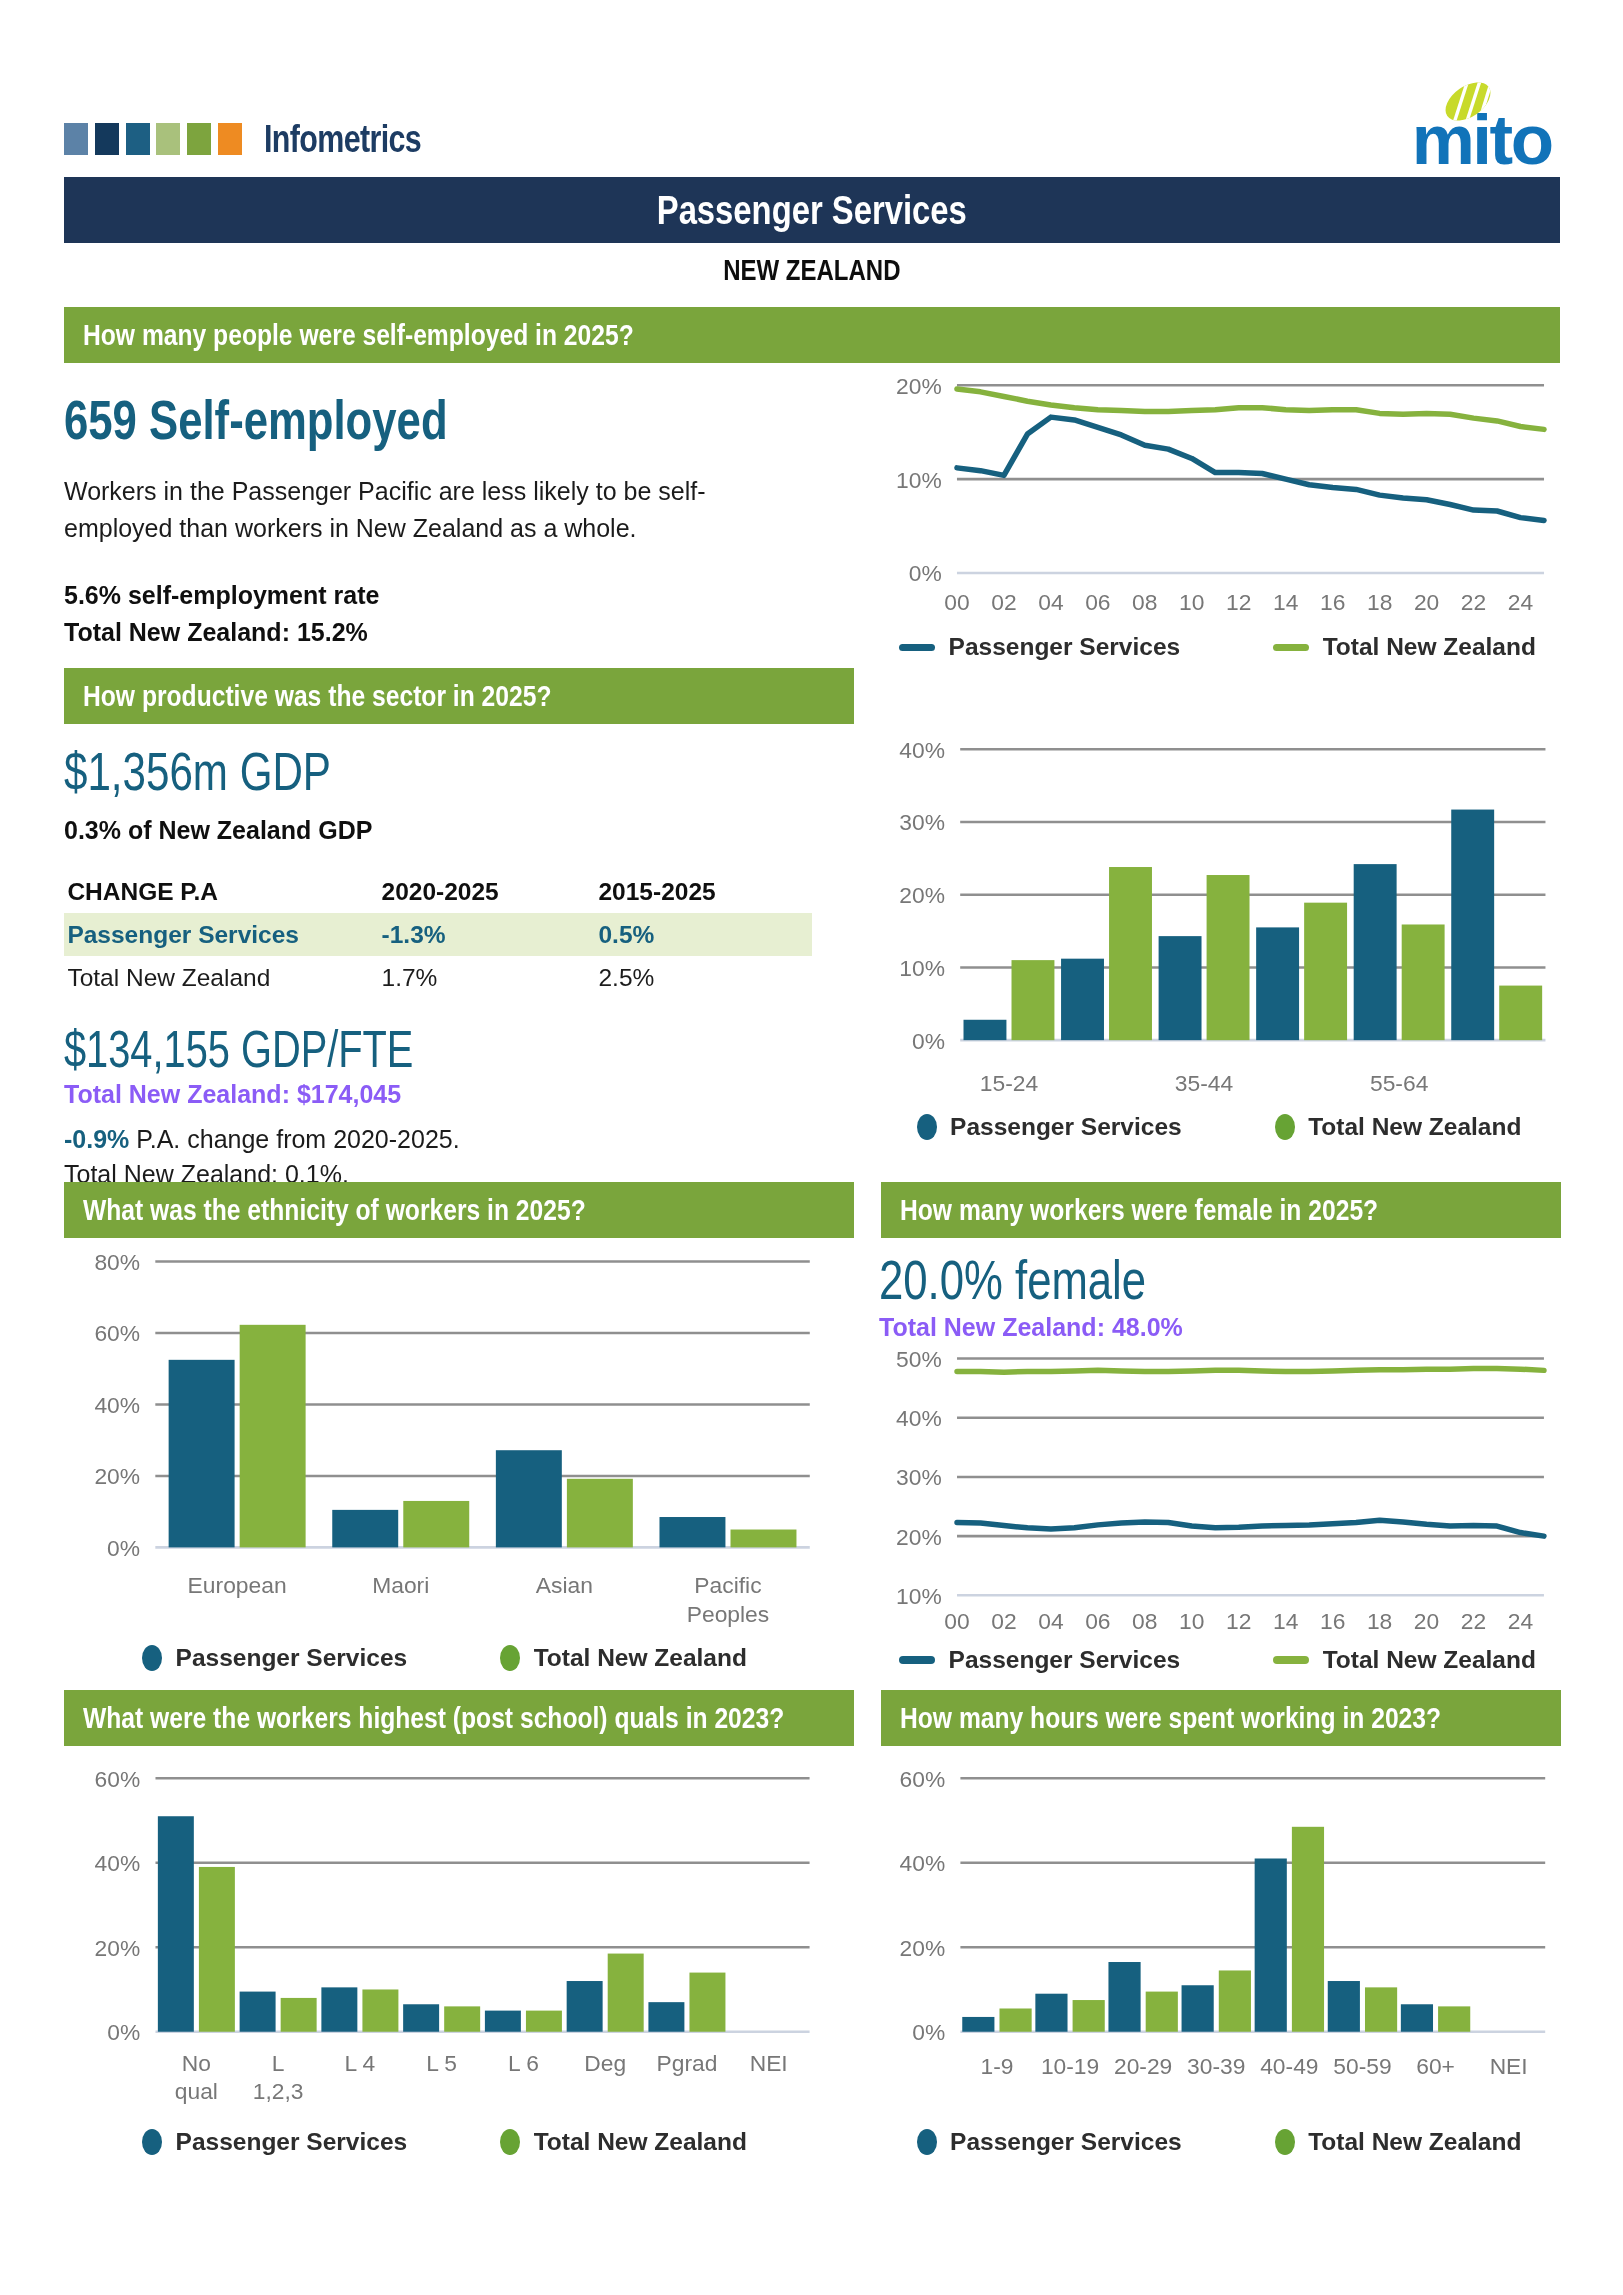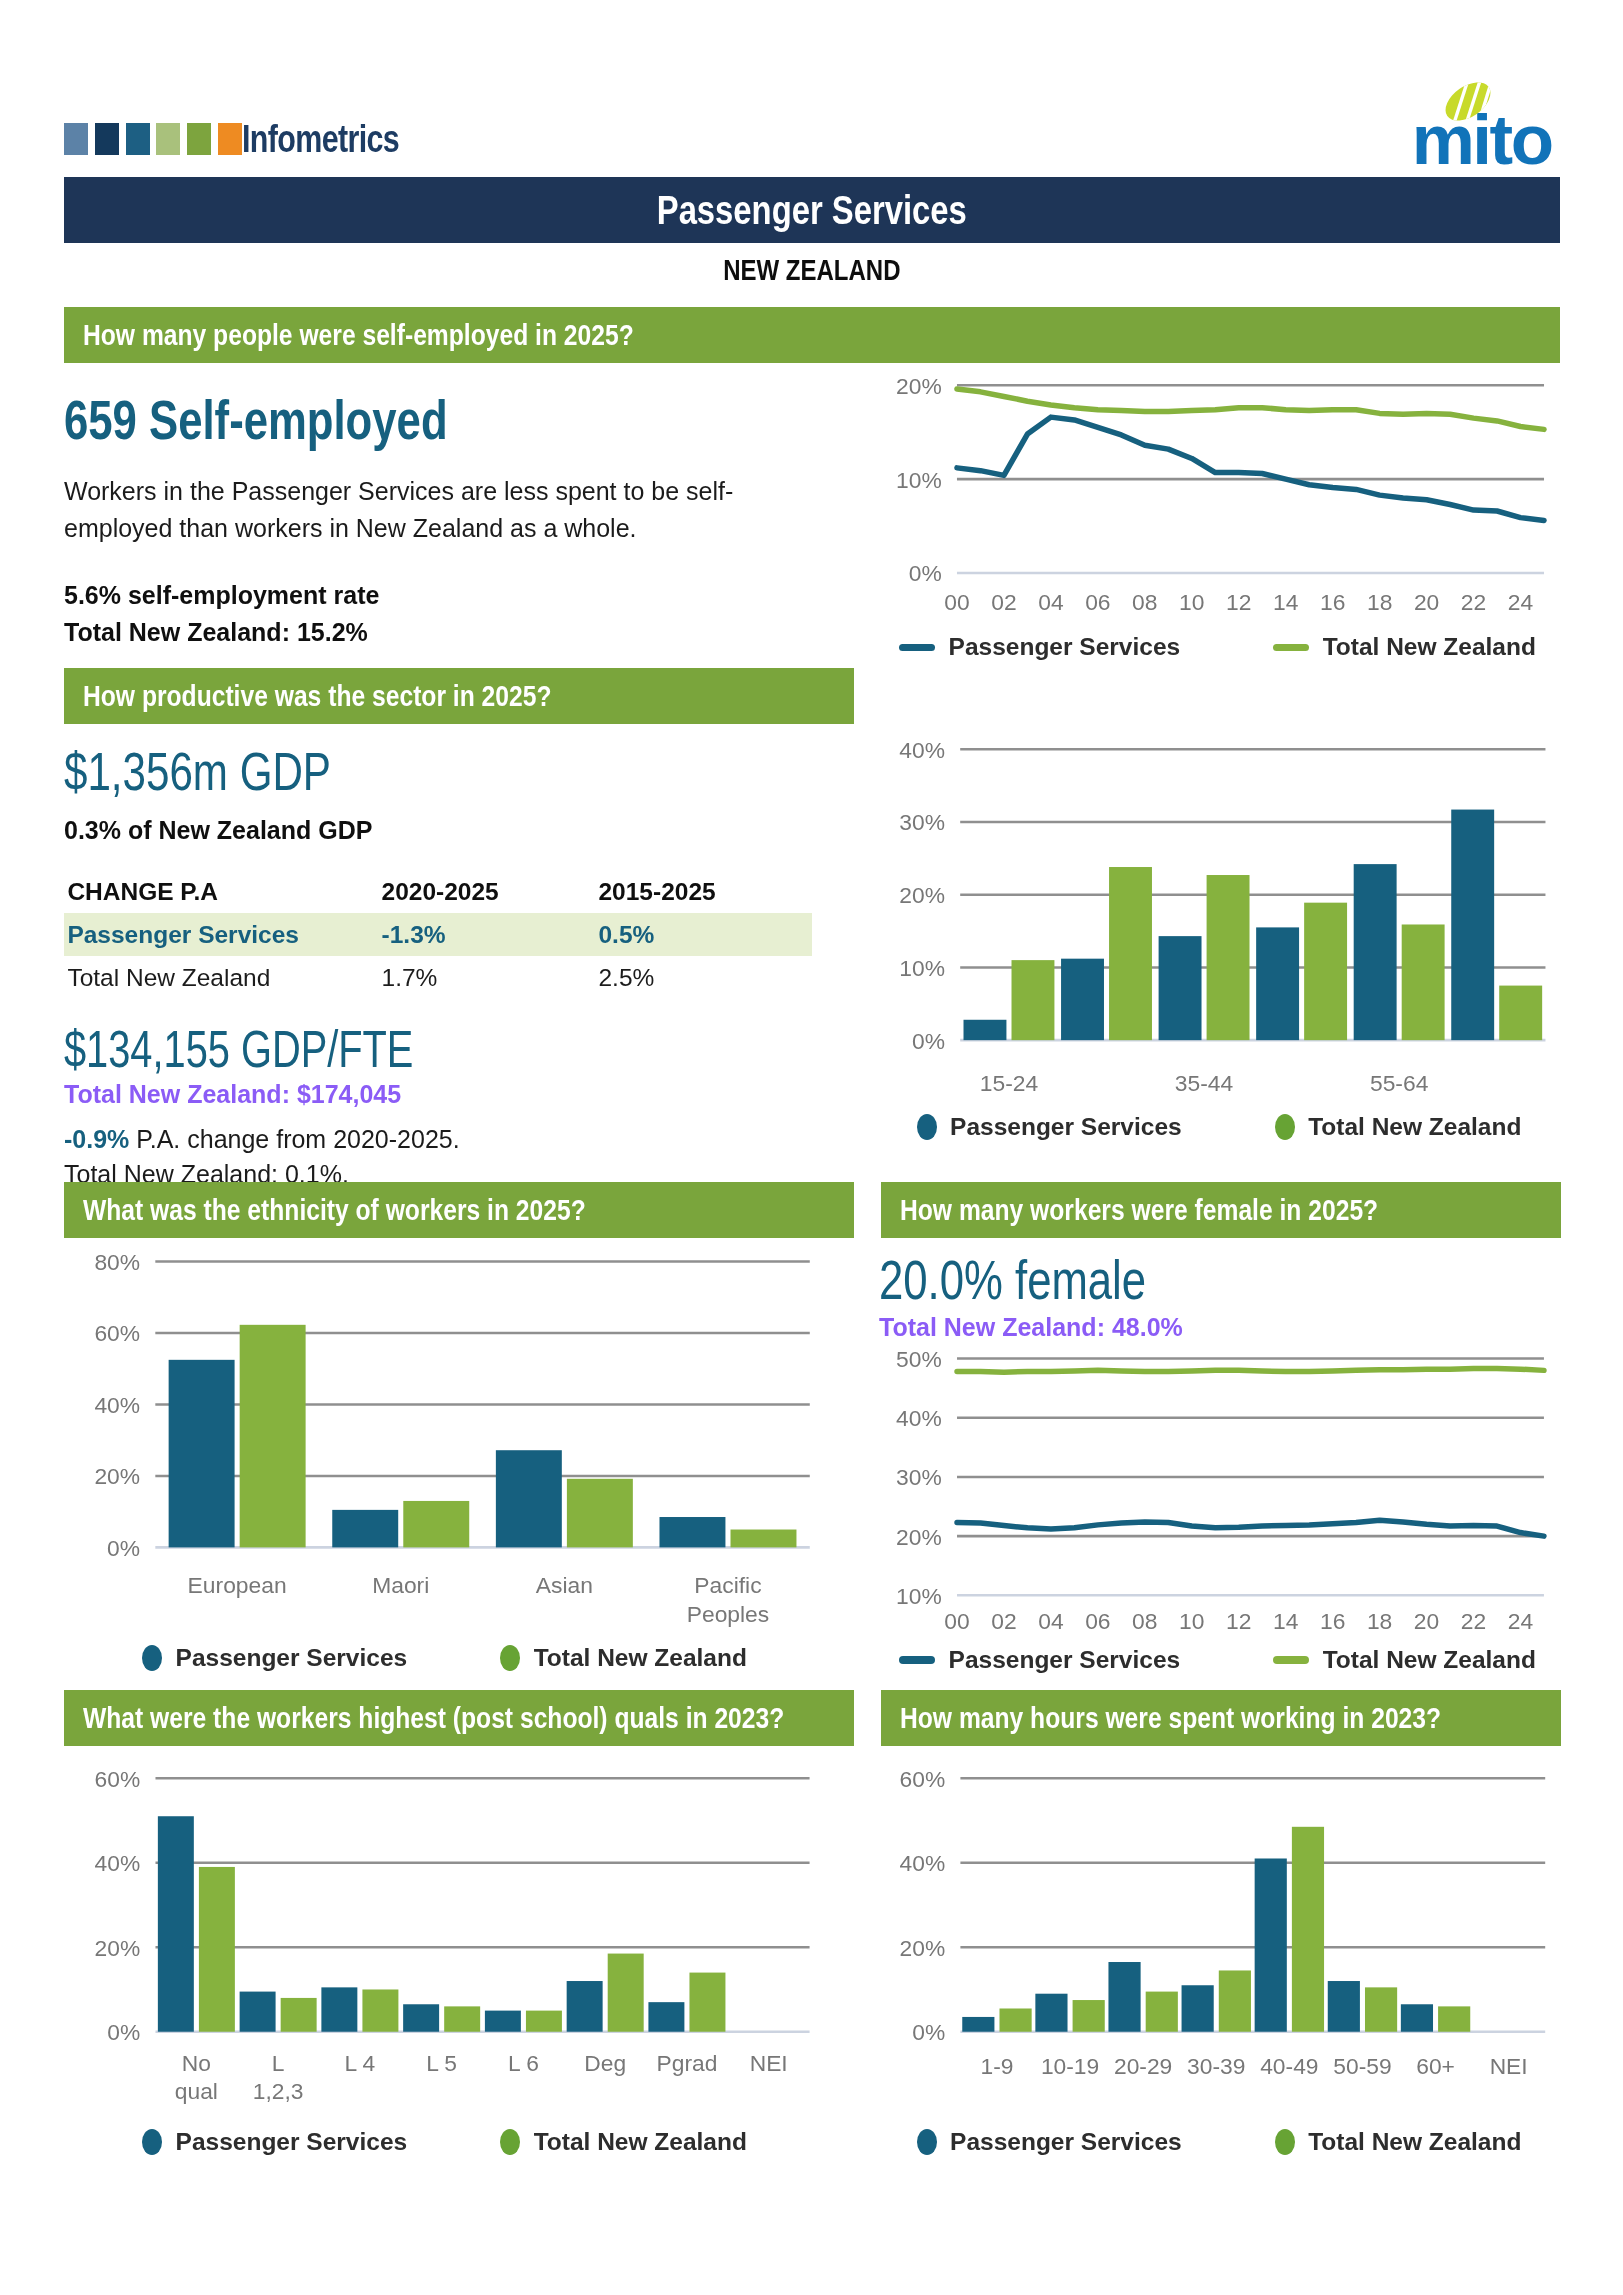--- a/index.html
+++ b/index.html
@@ -12,21 +12,21 @@
   .page{width:1624px;height:2295px;background:#ffffff;padding:101px 64px 0;position:relative;overflow:hidden}
 
   
   .cx80{display:inline-block;transform:scaleX(.80);transform-origin:left center;white-space:nowrap}
   .cx78{display:inline-block;transform:scaleX(.78);transform-origin:left center;white-space:nowrap}
   .cx85{display:inline-block;transform:scaleX(.85);transform-origin:left center;white-space:nowrap}
   .cxc{transform-origin:center center}
 
   
   .header-row{height:76px;display:flex;align-items:center;justify-content:space-between}
-  .im-logo{display:flex;align-items:center;gap:0}
+  .im-logo{display:flex;align-items:center;gap:22px}
   .im-squares{display:flex;gap:6.8px}
   .im-sq{width:24px;height:32px}
   .im-text{font-size:39px;font-weight:700;color:var(--infometrics-navy);letter-spacing:-0.8px}
   .mito{position:relative;padding-right:8.5px}
   .mito-text{font-size:71px;font-weight:800;color:var(--mito-blue);letter-spacing:-2.5px;line-height:1}
   .mito-leaf{position:absolute;top:-32px;right:54px}
   .mito-leaf ellipse{fill:var(--mito-leaf)}
 
   
   .title-banner{height:66px;background:var(--navy);display:flex;align-items:center;justify-content:center}
@@ -126,21 +126,21 @@
 
   <div class="banner">
     <span class="cx85">How many people were self-employed in 2025?</span>
   </div>
 
   <section class="cols row1">
     <div>
       <div class="big-head">
         <span class="inner cx78"><span class="hv">659</span> <span class="hl">Self-employed</span></span>
       </div>
-      <p class="body-text">Workers in the Passenger Services are less spent to be self-employed than workers in New Zealand as a whole.</p>
+      <p class="body-text">Workers in the Passenger Pacific are less likely to be self-employed than workers in New Zealand as a whole.</p>
       <p class="stat-bold">
         <span>5.6% self-employment rate</span><br>
         <span>Total New Zealand: 15.2%</span>
       </p>
     </div>
     <div class="chart-col">
       <svg id="chart-selfemp" viewBox="0 0 800 305" width="677" height="258">
           <line x1="92" x2="786" y1="240" y2="240" stroke="#ccd3e0" stroke-width="3"></line>
           <text x="74" y="250" text-anchor="end" font-size="27" fill="#777777" font-family="&quot;Liberation Sans&quot;,sans-serif">0%</text>
           <line x1="92" x2="786" y1="129" y2="129" stroke="#8f8f8f" stroke-width="3"></line>

